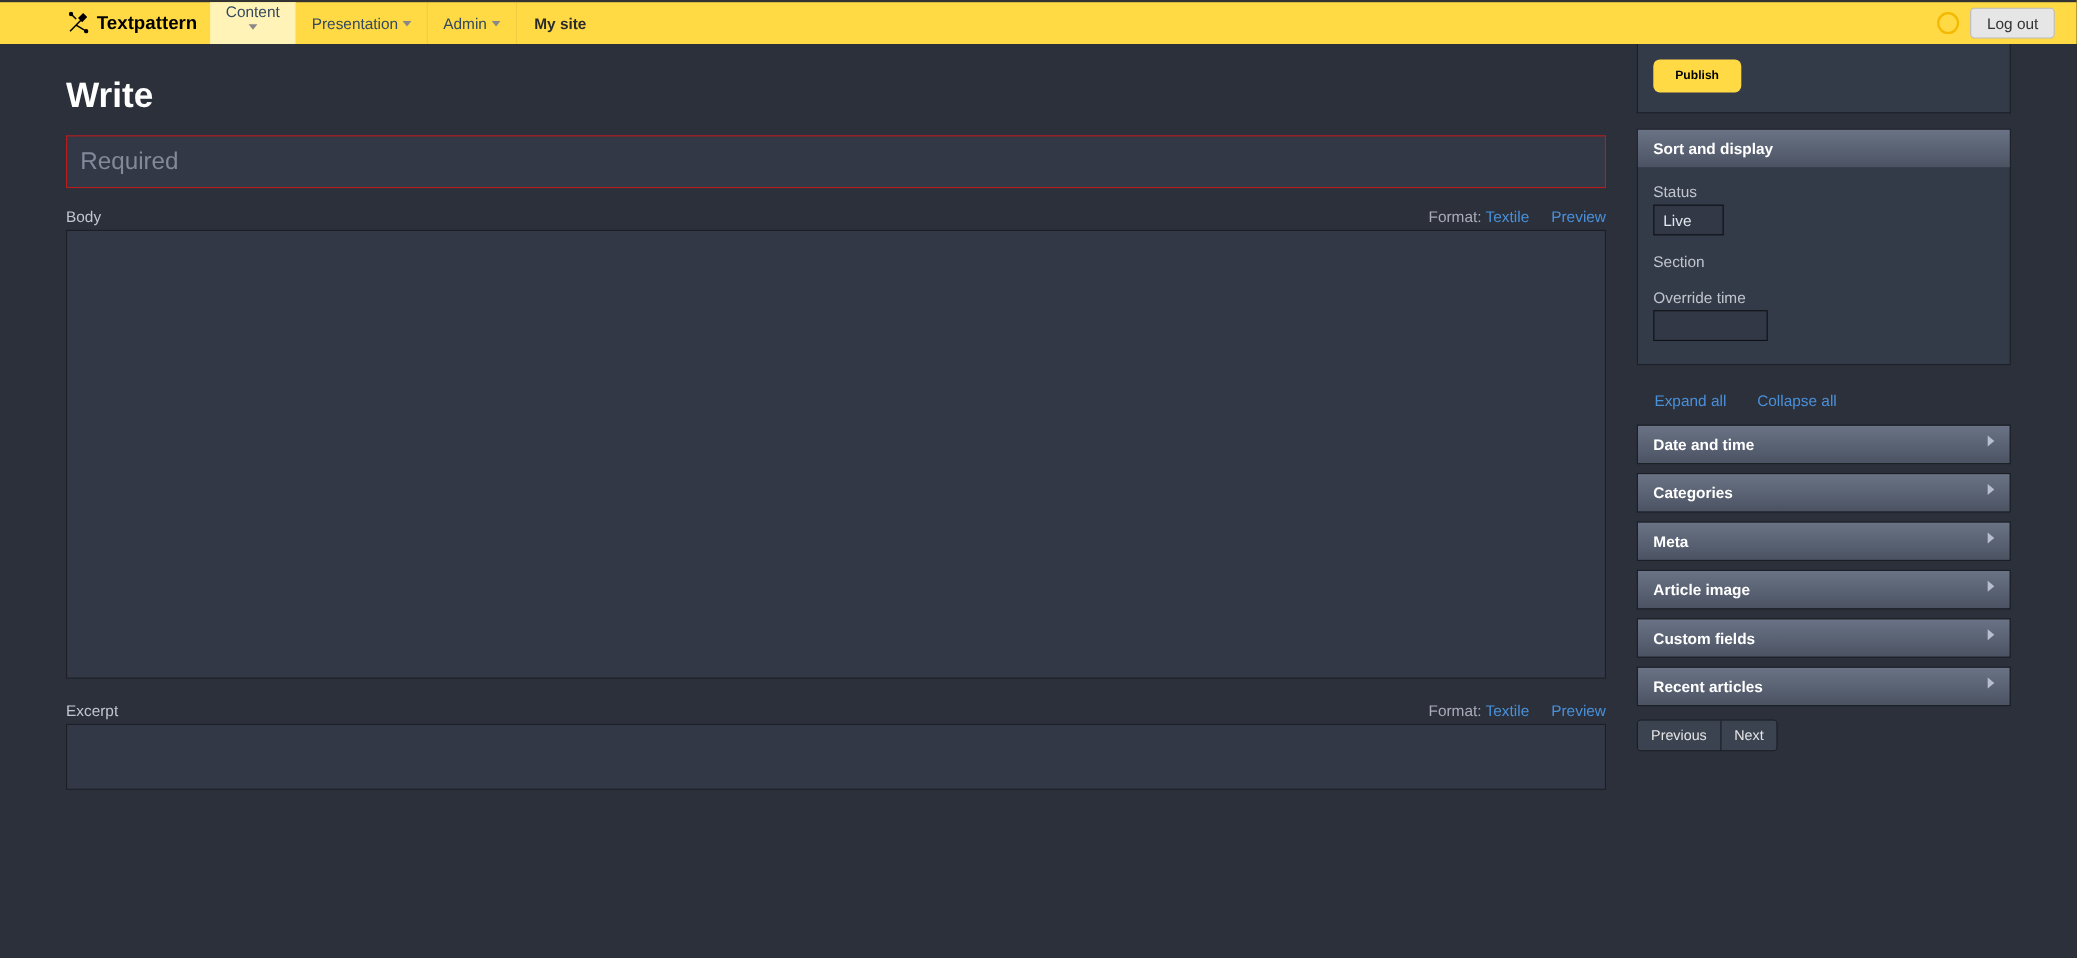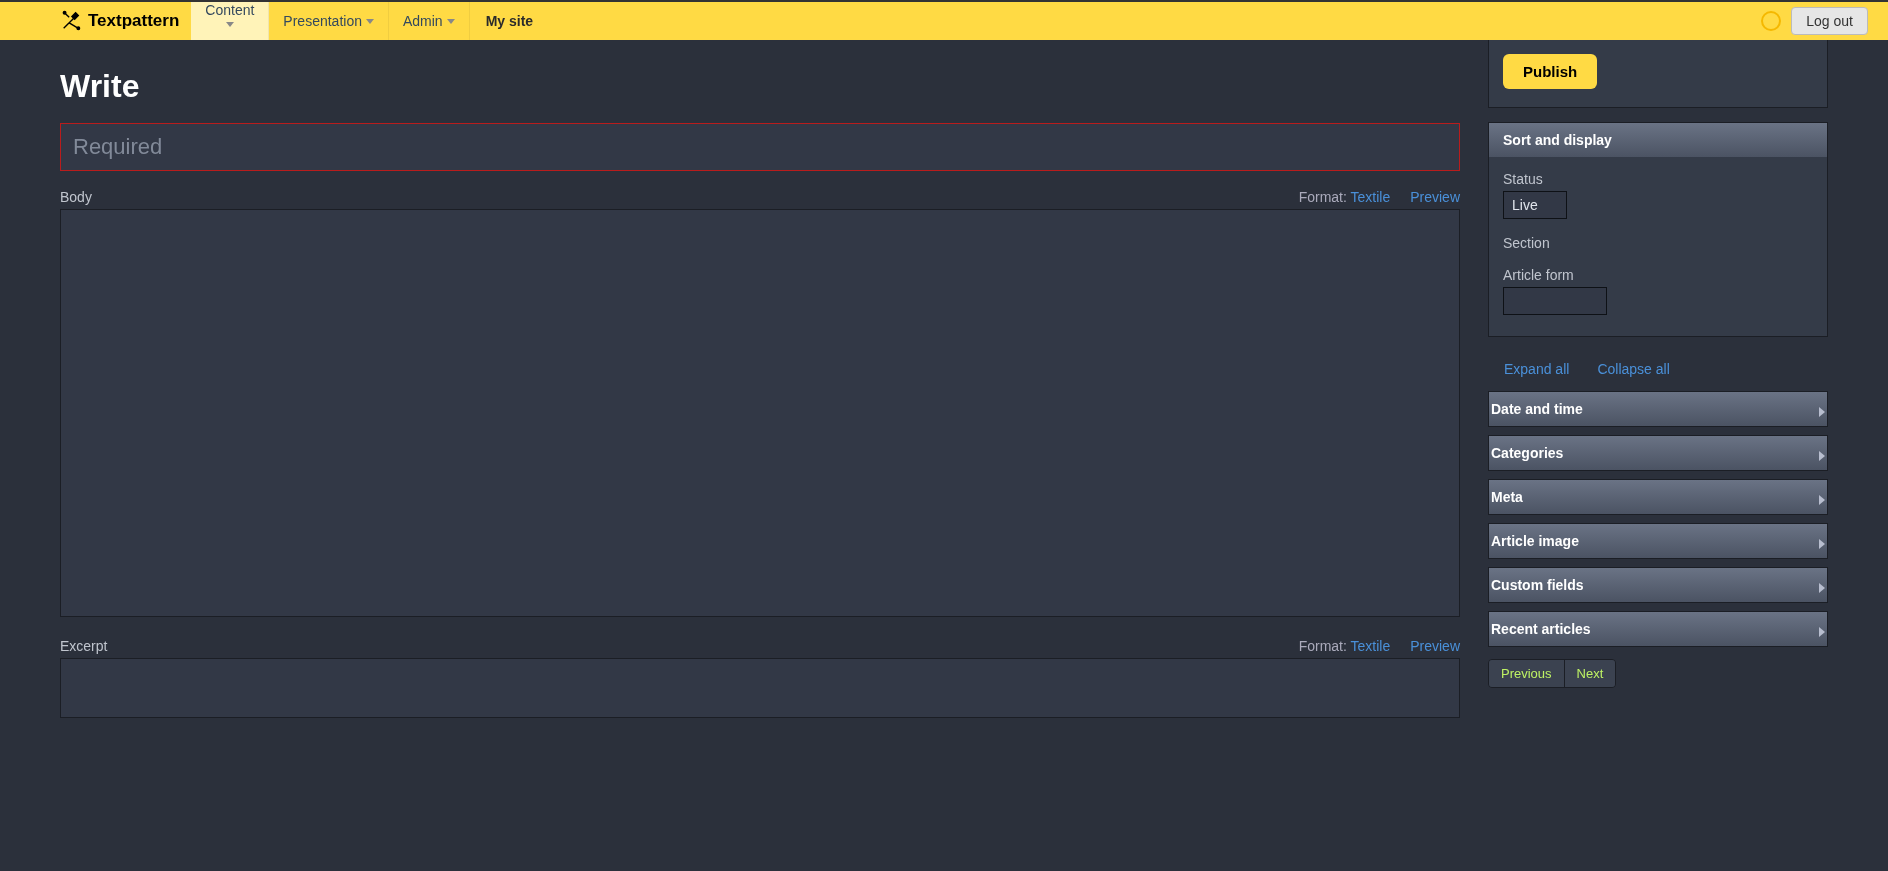--- a/index.html
+++ b/index.html
@@ -165,21 +165,21 @@
   padding: 14px 14px 18px 14px;
 }
 .publish-btn {
   background: #ffda44;
   color: #000;
   font-weight: 700;
   border: none;
   border-radius: 6px;
   padding: 9px 20px;
   cursor: pointer;
-  font-size: 15px;
+  font-size: 11px;
 }
 .panel-header {
   background: linear-gradient(#6a7385, #4b5363);
   color: #fff;
   font-weight: 700;
   padding: 9px 14px;
   font-size: 14px;
   display: flex;
   align-items: center;
 }
@@ -200,24 +200,24 @@
 .inline { display: flex; align-items: center; gap: 10px; }
 .expand-row {
   display: flex;
   gap: 28px;
   padding: 10px 16px 14px 16px;
 }
 .accordion {
   background: linear-gradient(#6a7385, #4b5363);
   color: #fff;
   font-weight: 700;
-  padding: 9px 2px;
-  font-size: 14px;
-  display: flex;
-  align-items: flex-end;
+  padding: 9px 14px;
+  font-size: 14px;
+  display: flex;
+  align-items: flex-start;
   border: 1px solid #1b1e25;
   margin-bottom: 8px;
   cursor: pointer;
 }
 .accordion .arrow {
   margin-left: auto;
   width: 0; height: 0;
   border-top: 5px solid transparent;
   border-bottom: 5px solid transparent;
   border-left: 6px solid #b8becf;
@@ -225,21 +225,21 @@
 .pager {
   display: inline-flex;
   border: 1px solid #1b1e25;
   border-radius: 4px;
   overflow: hidden;
   margin-top: 4px;
 }
 .pager button {
   background: #3b4250;
   border: none;
-  color: #bef264;
+  color: #e5e5e5;
   padding: 6px 12px;
   font-size: 13px;
   cursor: default;
 }
 .pager button + button {
   border-left: 1px solid #1b1e25;
 }
 </style>
 </head>
 <body>
@@ -329,21 +329,21 @@
       </div>
       <div class="panel-body">
         <div class="form-row">
           <div class="field-label">Status</div>
           <div class="select-like">Live</div>
         </div>
         <div class="form-row">
           <div class="field-label">Section</div>
         </div>
         <div class="form-row">
-          <div class="field-label">Article form</div>
+          <div class="field-label">Override time</div>
           <div class="select-like select-empty"></div>
         </div>
       </div>
     </div>
 
     <div class="expand-row">
       <span class="link">Expand all</span>
       <span class="link">Collapse all</span>
     </div>
 

